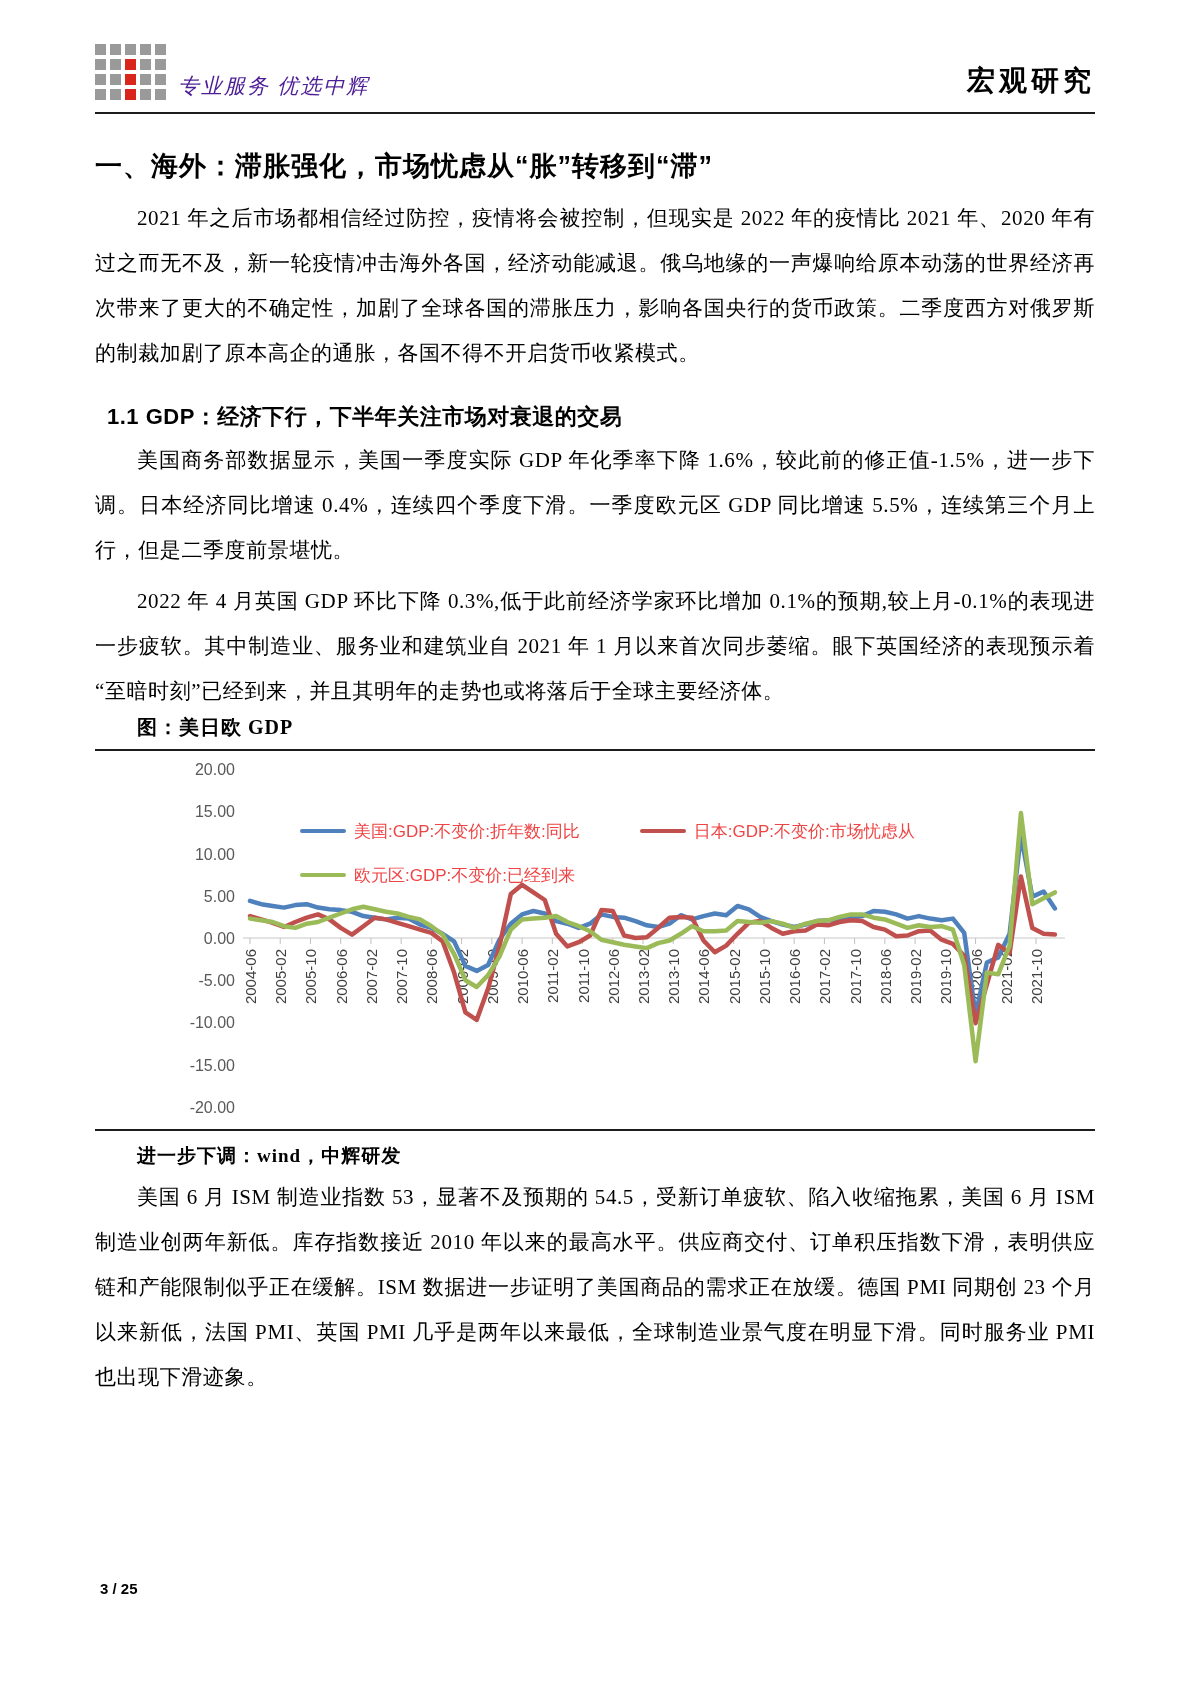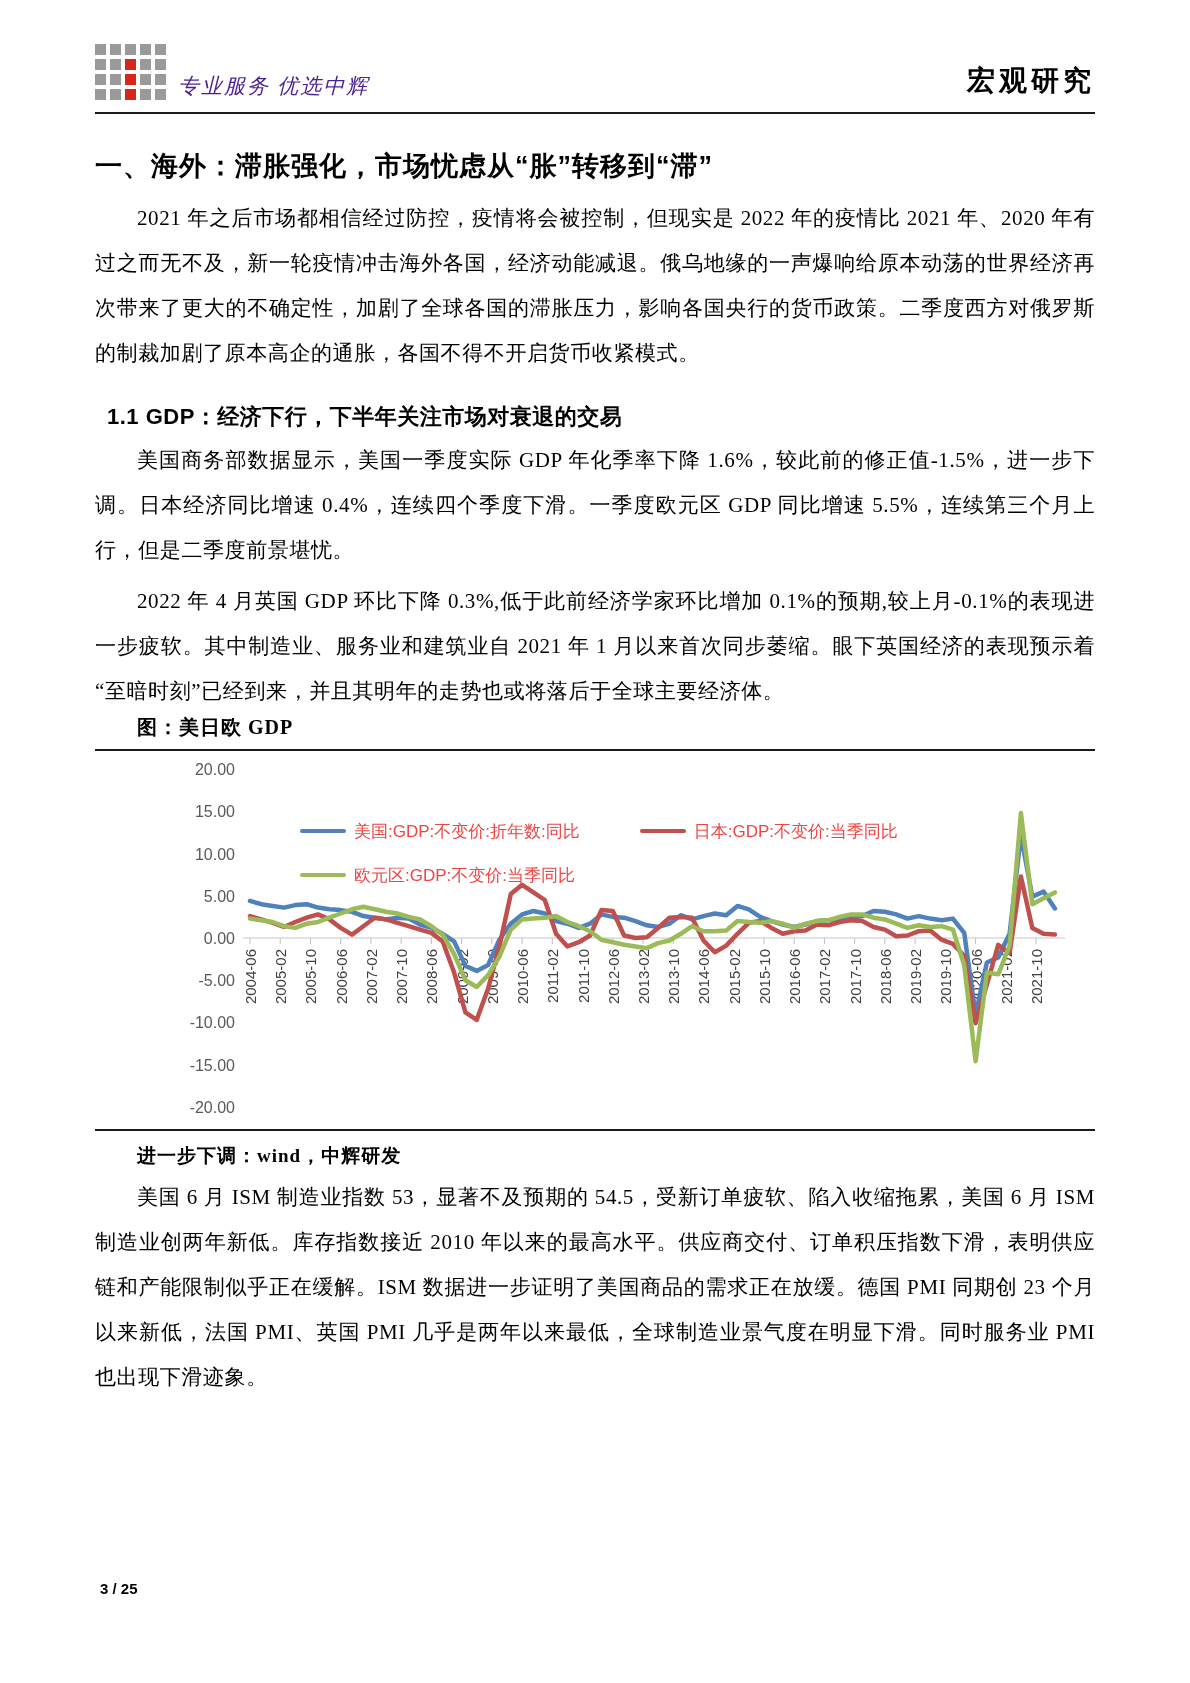--- a/index.html
+++ b/index.html
@@ -160,27 +160,27 @@
             <polyline points="155.0,167.6 166.3,169.3 177.7,171.0 189.0,175.2 200.3,176.9 211.7,172.7 223.0,171.0 234.4,166.7 245.7,162.5 257.0,158.3 268.4,155.8 279.7,158.3 291.0,160.8 302.4,162.5 313.7,165.9 325.1,168.4 336.4,175.2 347.7,183.6 359.1,203.0 370.4,229.2 381.7,236.0 393.1,224.1 404.4,205.6 415.8,178.6 427.1,168.4 438.4,167.6 449.8,166.7 461.1,165.1 472.4,171.0 483.8,175.2 495.1,180.2 506.4,188.7 517.8,191.2 529.1,193.8 540.5,195.4 551.8,197.1 563.1,192.1 574.5,189.5 585.8,182.8 597.1,175.2 608.5,180.2 619.8,180.2 631.2,179.4 642.5,170.1 653.8,171.0 665.2,171.8 676.5,170.1 687.8,172.7 699.2,176.9 710.5,172.7 721.9,170.1 733.2,169.3 744.5,165.9 755.9,163.4 767.2,163.4 778.5,166.7 789.9,168.4 801.2,172.7 812.5,176.9 823.9,174.3 835.2,176.0 846.6,175.2 857.9,178.6 869.2,214.0 880.6,310.2 891.9,221.6 903.2,223.3 914.6,194.6 925.9,62.1 937.3,153.2 948.6,147.3 959.9,141.4" fill="none" stroke="#9BBB59" stroke-width="4.5" stroke-linejoin="round" stroke-linecap="round"></polyline>
           </svg>
         <div class="legend">
           <div class="lg-row">
             <span class="lg-item">
               <i style="background: rgb(79, 129, 189);"></i>
               <span>美国:GDP:不变价:折年数:同比</span>
             </span>
             <span class="lg-item">
               <i style="background: rgb(192, 80, 77);"></i>
-              <span>日本:GDP:不变价:当季同比</span>
+              <span>日本:GDP:不变价:市场忧虑从</span>
             </span>
           </div>
           <div class="lg-row">
             <span class="lg-item">
               <i style="background: rgb(155, 187, 89);"></i>
-              <span>欧元区:GDP:不变价:当季同比</span>
+              <span>欧元区:GDP:不变价:已经到来</span>
             </span>
           </div>
         </div>
       </div>
       <div class="fig-source">进一步下调：wind，中辉研发</div>
     </div>
 
     <p class="body">美国 6 月 ISM 制造业指数 53，显著不及预期的 54.5，受新订单疲软、陷入收缩拖累，美国 6 月 ISM 制造业创两年新低。库存指数接近 2010 年以来的最高水平。供应商交付、订单积压指数下滑，表明供应链和产能限制似乎正在缓解。ISM 数据进一步证明了美国商品的需求正在放缓。德国 PMI 同期创 23 个月以来新低，法国 PMI、英国 PMI 几乎是两年以来最低，全球制造业景气度在明显下滑。同时服务业 PMI 也出现下滑迹象。</p>
 
   </div>

